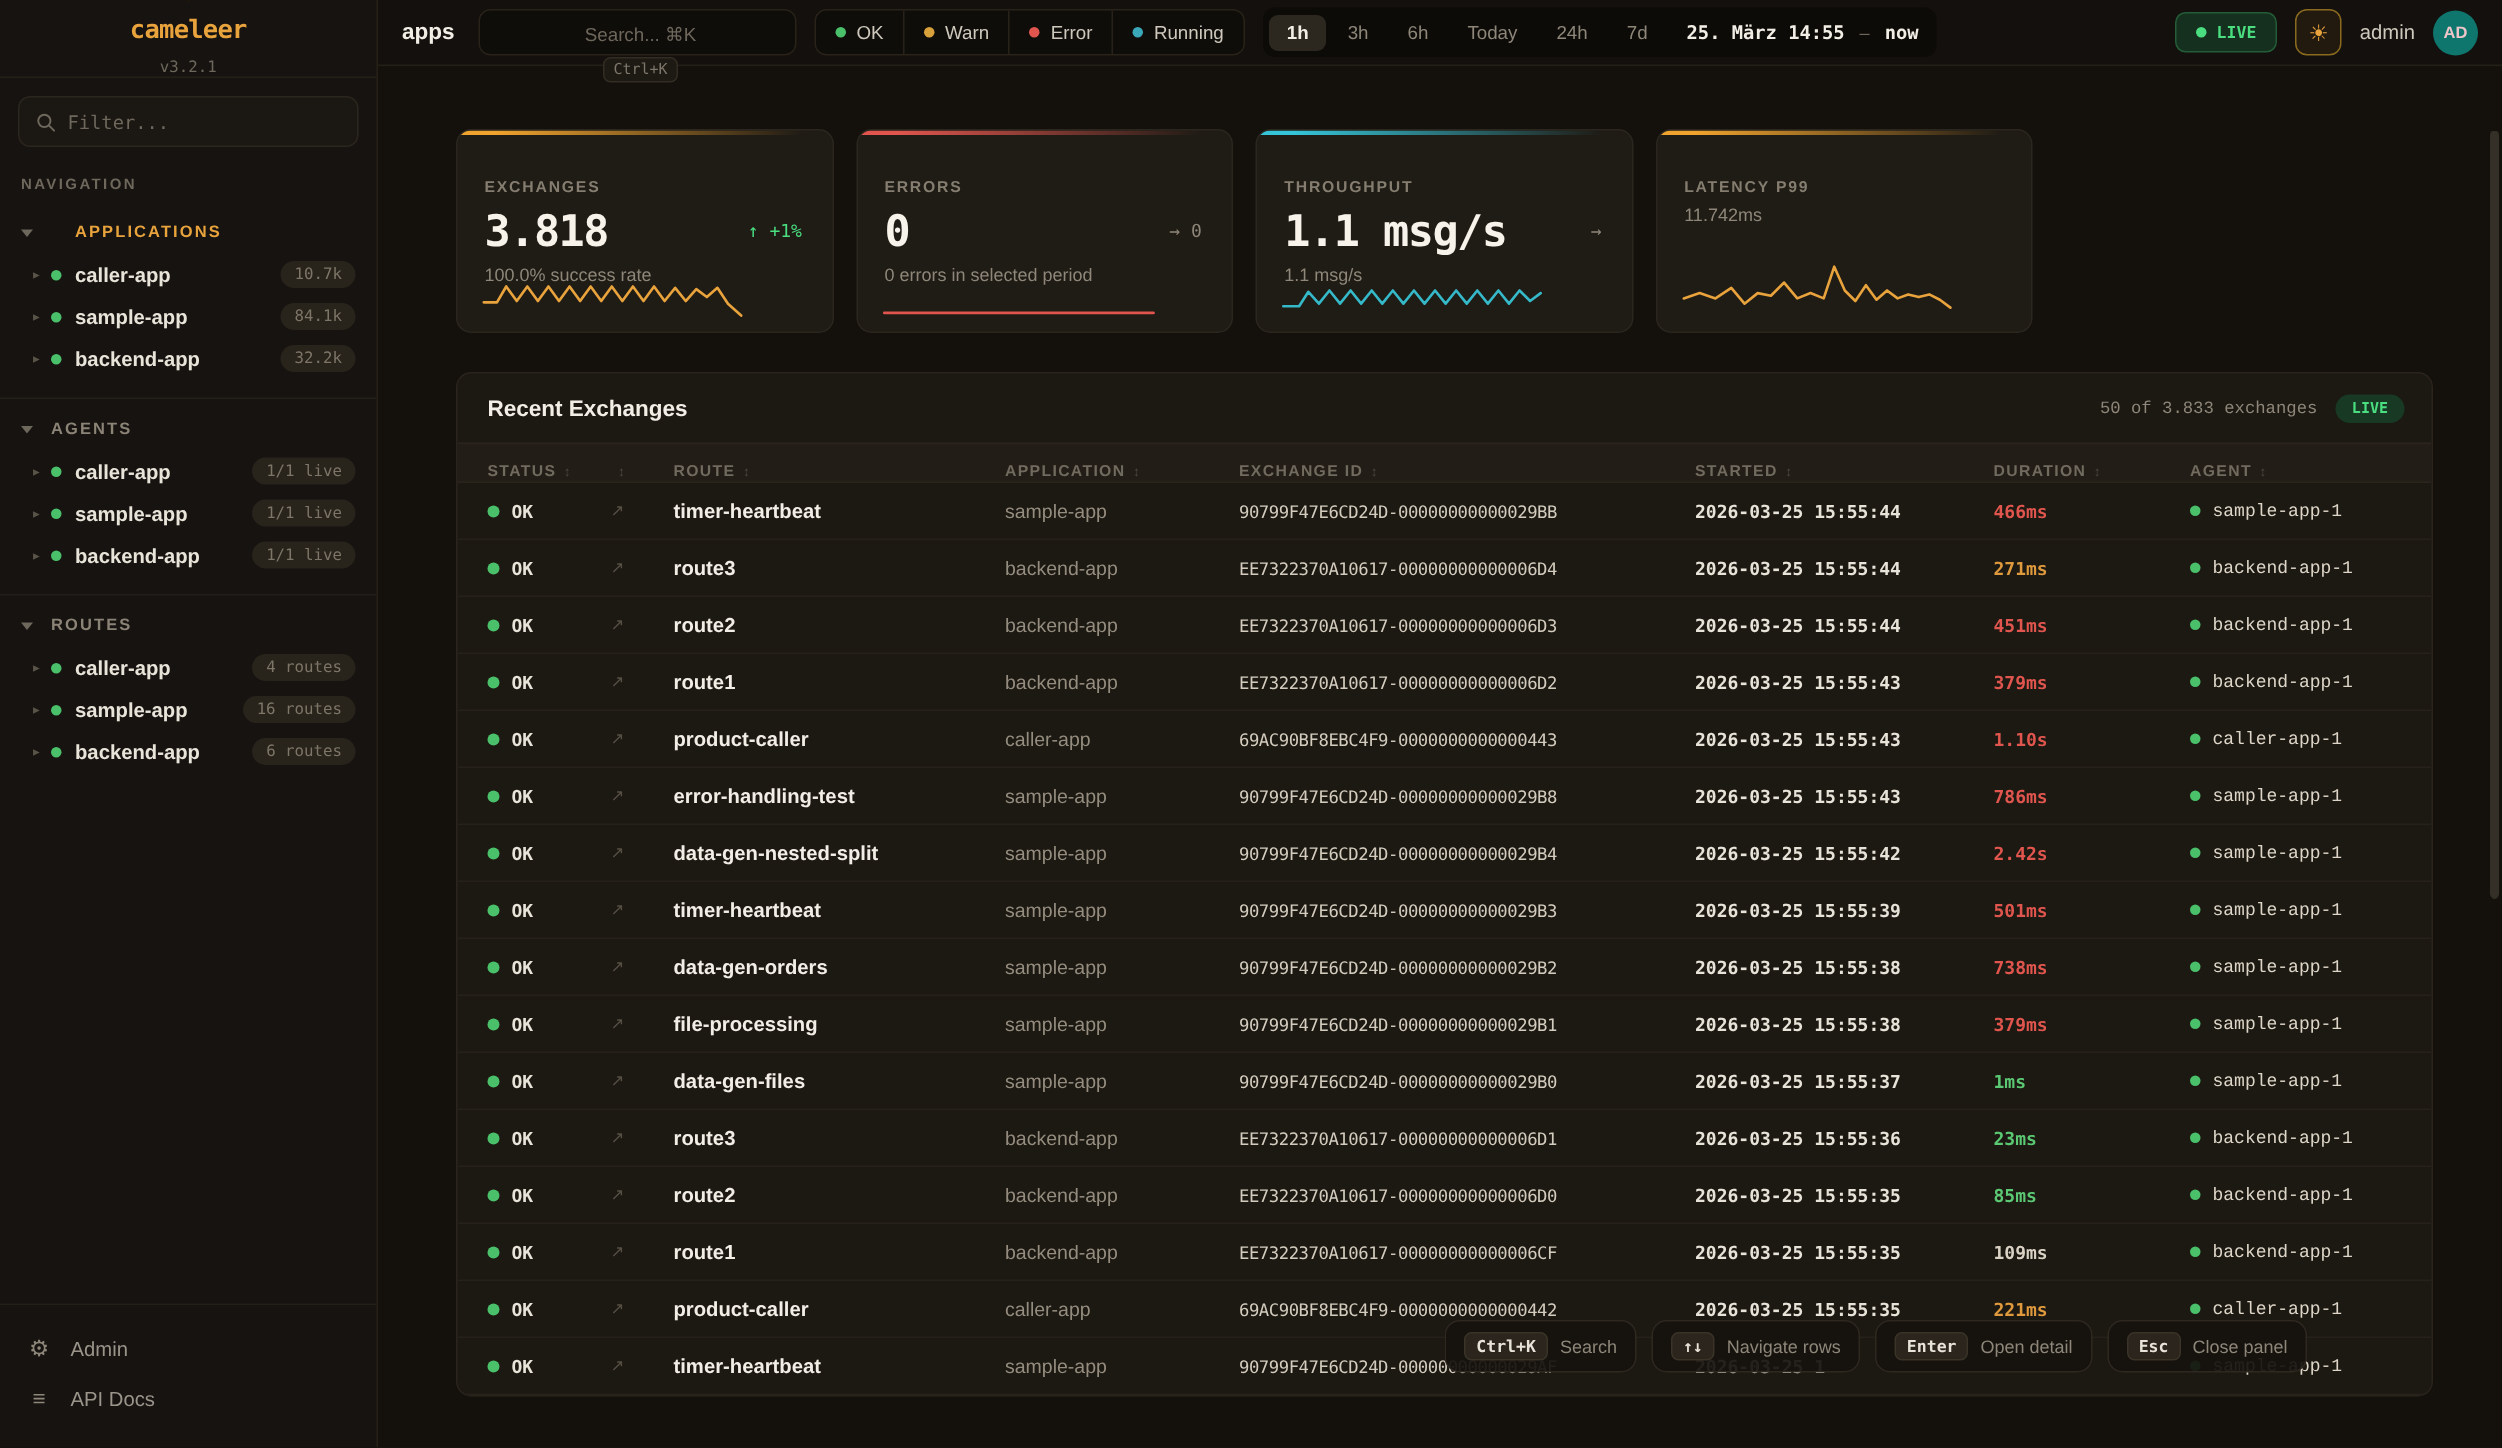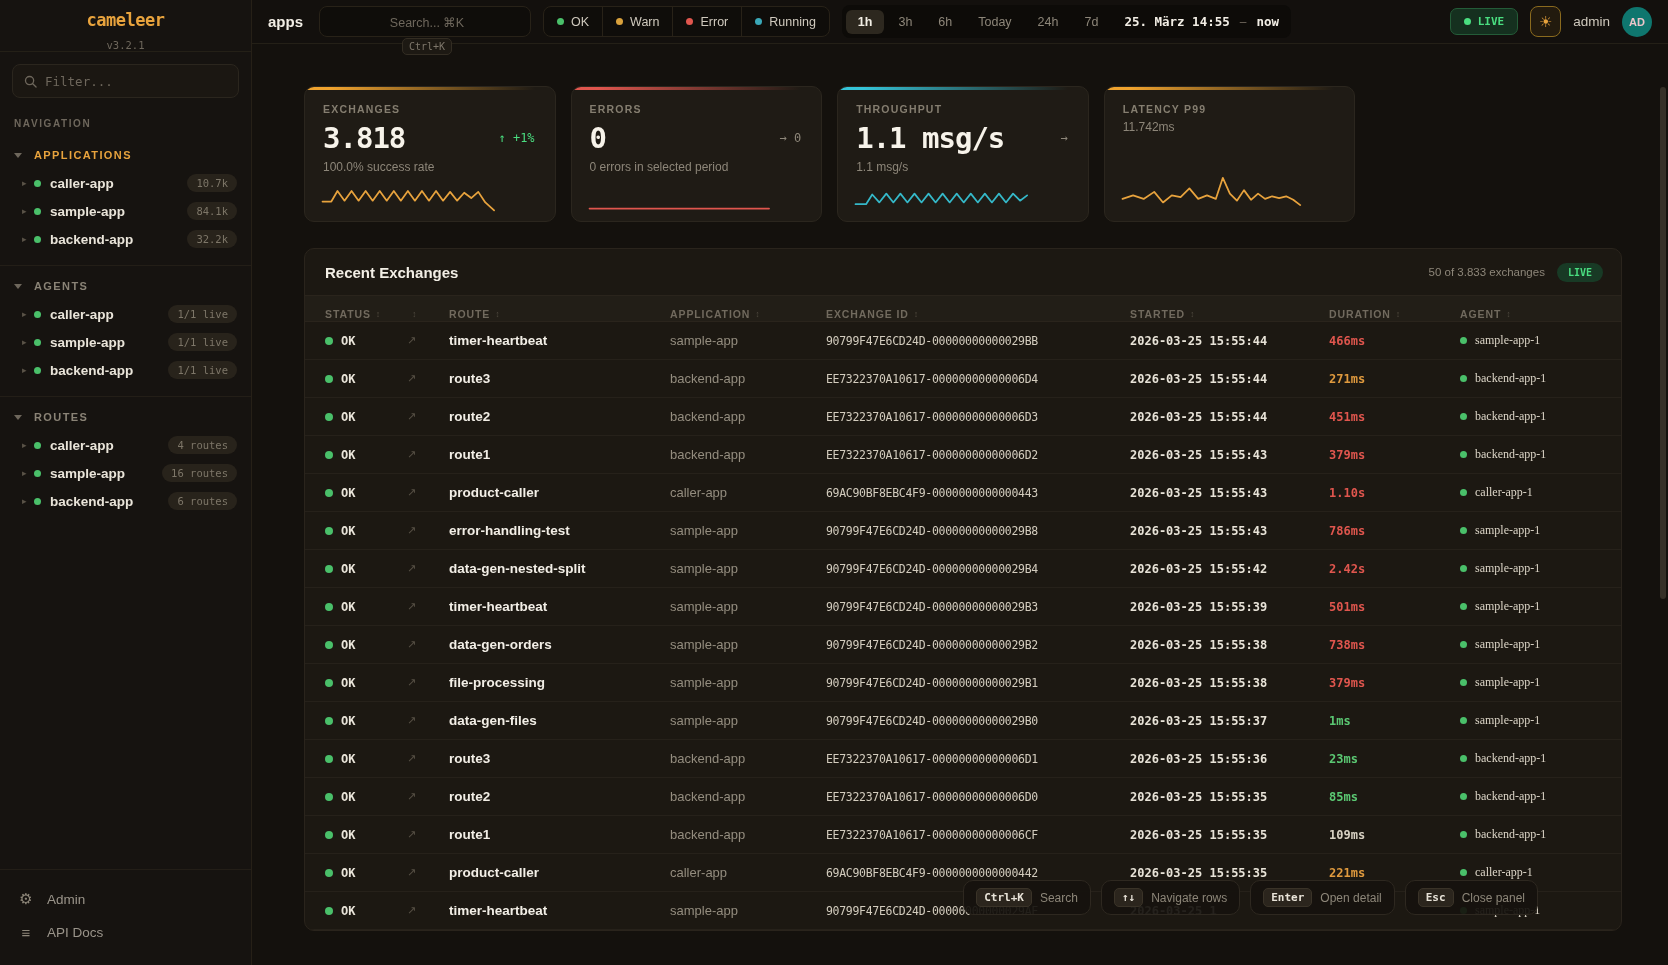--- a/index.html
+++ b/index.html
@@ -24,21 +24,21 @@
   .filter-wrap{padding:12px;}
   .filter-box{display:flex;align-items:center;gap:8px;height:34px;padding:0 11px;border:1px solid #2b261e;
     border-radius:8px;background:#1b1712;color:var(--dim);font-size:13px;}
   .nav-label{padding:8px 14px 6px;font-size:10px;font-weight:bold;letter-spacing:1.6px;color:var(--dim);}
   .side-sec{padding:10px 0 12px;border-bottom:1px solid #231e17;}
   .side-sec:last-of-type{border-bottom:none;}
   .sec-head{display:flex;align-items:center;gap:12px;padding:4px 14px 8px;cursor:pointer;}
   .sec-caret{width:0;height:0;border-left:4px solid transparent;border-right:4px solid transparent;
     border-top:5px solid var(--dim);}
   .sec-title{font-size:11px;font-weight:bold;letter-spacing:1.4px;color:#8a8376;}
-  .sec-title.accent{color:var(--orange);}
+  .sec-title.accent{color:var(--orange);margin-left:16px;}
   .side-item{display:flex;align-items:center;height:28px;padding:0 14px 0 22px;cursor:pointer;}
   .item-caret{color:var(--faint);font-size:9px;width:12px;}
   .item-dot{width:7px;height:7px;border-radius:50%;background:var(--green);margin-right:9px;}
   .item-label{font-size:13.5px;font-weight:600;color:#e9e4d9;}
   .item-badge{margin-left:auto;font-family:"DejaVu Sans Mono",monospace;font-size:10.5px;color:#7d7668;
     background:#28231b;border-radius:10px;padding:3px 9px;}
   .side-foot{margin-top:auto;border-top:1px solid #231e17;padding:12px 0 16px;}
   .foot-item{display:flex;align-items:center;gap:13px;padding:8px 18px;color:#9a948a;font-size:13.5px;cursor:pointer;}
   .foot-ic{color:#8d8679;font-size:15px;width:16px;text-align:center;}
 
@@ -69,54 +69,54 @@
   .theme-btn{width:31px;height:31px;border-radius:8px;border:1px solid #8a6a1e;background:#221a0e;color:var(--orange);
     font-size:15px;display:flex;align-items:center;justify-content:center;cursor:pointer;}
   .user-name{font-size:13.5px;color:#cfc9bd;}
   .avatar{width:30px;height:30px;border-radius:50%;background:#0f766e;color:#eec6ca;font-size:11px;font-weight:bold;
     display:flex;align-items:center;justify-content:center;cursor:pointer;}
 
   
   .content{flex:1;padding:42px 46px 0 52px;overflow:hidden;}
   .cards{display:grid;grid-template-columns:repeat(5,1fr);gap:15px;}
   .card{position:relative;height:136px;background:var(--card);border:1px solid #2b261e;border-radius:10px;
-    padding:16px 18px 0;overflow:hidden;}
+    padding:32px 18px 0;overflow:hidden;}
   .card-strip{position:absolute;top:0;left:0;right:0;height:3px;}
   .card-label{font-size:10.5px;font-weight:bold;letter-spacing:1.2px;color:#857e70;}
   .card-valrow{display:flex;align-items:center;margin-top:6px;}
   .card-value{font-family:"DejaVu Sans Mono",monospace;font-weight:bold;font-size:29px;letter-spacing:-1px;color:#f7f3ea;}
   .card-delta{margin-left:auto;font-family:"DejaVu Sans Mono",monospace;font-size:12px;padding-right:2px;}
   .card-sub{font-size:12px;color:var(--mut);margin-top:5px;}
   .card-spark{position:absolute;left:14px;right:14px;bottom:8px;height:44px;}
 
   
   .panel{margin-top:26px;background:var(--panel);border:1px solid #2a241c;border-radius:10px;overflow:hidden;}
   .panel-head{display:flex;align-items:center;height:46px;padding:0 18px 0 20px;}
   .panel-title{font-size:15px;font-weight:bold;color:var(--txt);}
   .panel-right{margin-left:auto;display:flex;align-items:center;gap:12px;}
-  .panel-summary{font-family:Liberation Sans, sans-serif;font-size:11.5px;color:var(--mut);margin-left:20px;}
+  .panel-summary{font-family:Liberation Mono, monospace;font-size:11.5px;color:var(--mut);margin-left:20px;}
   .live-chip{background:#183a25;color:#4ade80;font-family:"DejaVu Sans Mono",monospace;font-size:10px;font-weight:bold;
     border-radius:999px;padding:4px 11px;}
   .tgrid{display:grid;grid-template-columns:102px 42px 221px 156px 304px 199px 131px 1fr;align-items:center;}
   .thead{height:27px;background:var(--panel2);border-top:1px solid #2a241c;border-bottom:1px solid #2a241c;}
   .th{font-size:10.5px;font-weight:bold;letter-spacing:0.9px;color:#716a5e;display:flex;align-items:center;gap:5px;margin-top:10px;}
   .th:first-child{padding-left:20px;}
   .sort-ic{font-size:9px;color:#4e483e;}
   .trow{height:38px;border-bottom:1px solid #26211a;cursor:pointer;}
   .c-status{display:flex;align-items:center;gap:8px;padding-left:20px;font-family:"DejaVu Sans Mono",monospace;
     font-size:12px;font-weight:bold;color:#e9e4d9;}
   .s-dot{width:8px;height:8px;border-radius:50%;background:var(--green);}
   .c-link{color:#564f44;font-size:11px;}
   .c-route{font-size:13.5px;font-weight:600;color:#f2eee6;}
   .c-app{font-size:13px;color:#948d7f;}
   .c-id{font-family:"DejaVu Sans Mono",monospace;font-size:11.5px;color:#d3ccbe;letter-spacing:-0.3px;}
   .c-start{font-family:"DejaVu Sans Mono",monospace;font-size:12px;font-weight:bold;color:#e8e3d8;}
   .c-dur{font-family:"DejaVu Sans Mono",monospace;font-size:12px;font-weight:bold;}
   .dur-red{color:var(--red);} .dur-amber{color:var(--amber);} .dur-green{color:#5bc873;} .dur-default{color:#d9d2c4;}
-  .c-agent{display:flex;align-items:center;gap:8px;font-family:Liberation Serif, serif;font-size:12px;color:#ddd6c8;}
+  .c-agent{display:flex;align-items:center;gap:8px;font-family:Liberation Mono, monospace;font-size:12px;color:#ddd6c8;}
   .a-dot{width:7px;height:7px;border-radius:50%;background:var(--green);}
 
   
   .hints{position:fixed;right:130px;bottom:50px;display:flex;gap:10px;z-index:5;}
   .hint{display:flex;align-items:center;gap:8px;background:rgba(22,18,14,0.93);border:1px solid #2e2820;
     border-radius:10px;padding:7px 12px;}
   .hint kbd{font-family:"DejaVu Sans Mono",monospace;font-size:11px;font-weight:bold;color:#e8e3d8;
     background:#2b251d;border:1px solid #3a3328;border-radius:5px;padding:2px 7px;}
   .hint span{font-size:12px;color:#8d8679;}
 

